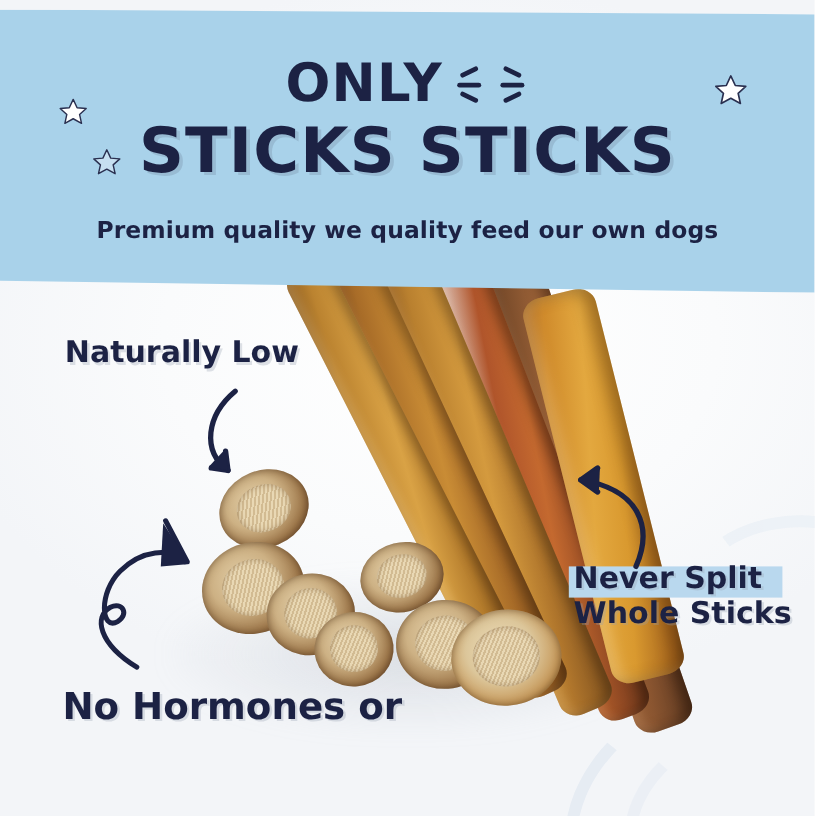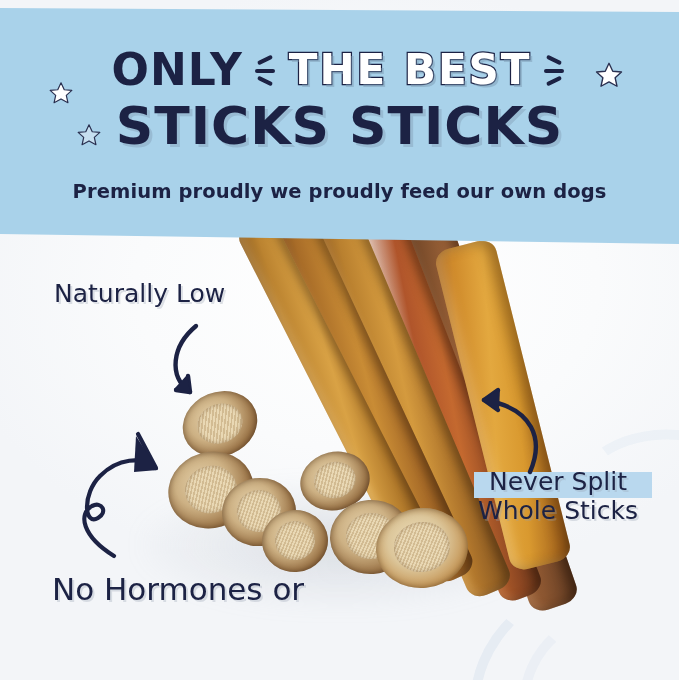--- a/index.html
+++ b/index.html
@@ -102,23 +102,23 @@
     text-shadow:3px 3px 0 rgba(120,150,175,.45);}
   .t-bully{position:absolute;left:0;top:88px;width:679px;text-align:center;
     font-size:52px;font-weight:bold;letter-spacing:1px;color:#1c2244;
     font-family:"DejaVu Sans", sans-serif;
     text-shadow:3px 3px 0 rgba(130,160,185,.45);}
   .t-sub{position:absolute;left:0;top:172px;width:679px;text-align:center;
     font-size:19.5px;font-weight:bold;color:#1c2244;letter-spacing:.1px;
     font-family:"DejaVu Sans", sans-serif;}
 
   
-  .anno{position:absolute;color:#1c2244;font-weight:normal;
+  .anno{position:absolute;color:#1c2244;font-weight:bold;
     font-family:"DejaVu Sans", sans-serif;line-height:1.16;
-    text-shadow:2px 2px 0 rgba(150,160,175,.30);text-align:center;}
+    text-shadow:2px 2px 0 rgba(150,160,175,.30);}
   .anno-1{left:54px;top:279px;font-size:25px;}
   .anno-3{left:52px;top:572px;font-size:31px;}
   .anno-2{left:478px;top:467px;font-size:25px;}
   .hl{position:absolute;left:474px;top:472px;width:178px;height:26px;background:#b9d8ee;}
 
   .arrow{position:absolute;pointer-events:none;}
 </style>
 </head>
 <body>
 
@@ -188,30 +188,29 @@
         </svg>
       </div>
 
       <div class="title-row">
         <span class="t-only">ONLY</span>
         <span class="burst">
             <i></i>
             <i></i>
             <i></i>
           </span>
-        <span class="t-best">THE BEST</span>
         <span class="burst rev">
             <i></i>
             <i></i>
             <i></i>
           </span>
       </div>
 
       <div class="t-bully">STICKS STICKS</div>
-      <div class="t-sub">Premium proudly we proudly feed our own dogs</div>
+      <div class="t-sub">Premium quality we quality feed our own dogs</div>
     </div>
   </div>
 
   <div class="anno anno-1">
     <div>Naturally Low</div>
   </div>
   <svg class="arrow" style="left:150px;top:320px;" width="110" height="90">
     <path d="M46 6 C 22 26, 18 56, 40 72" stroke="#1c2244" stroke-width="4.4" fill="none" stroke-linecap="round"></path>
     <path d="M40 72 L 26 70 M40 72 L 38 56" stroke="#1c2244" stroke-width="4.4" fill="none" stroke-linecap="round"></path>
     <path d="M40 72 L 24 69 L 37 55 Z" fill="#1c2244"></path>

